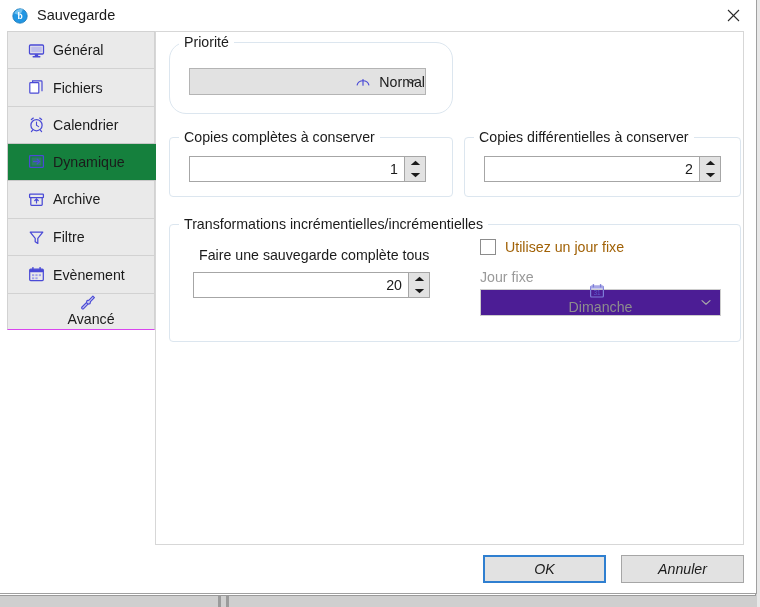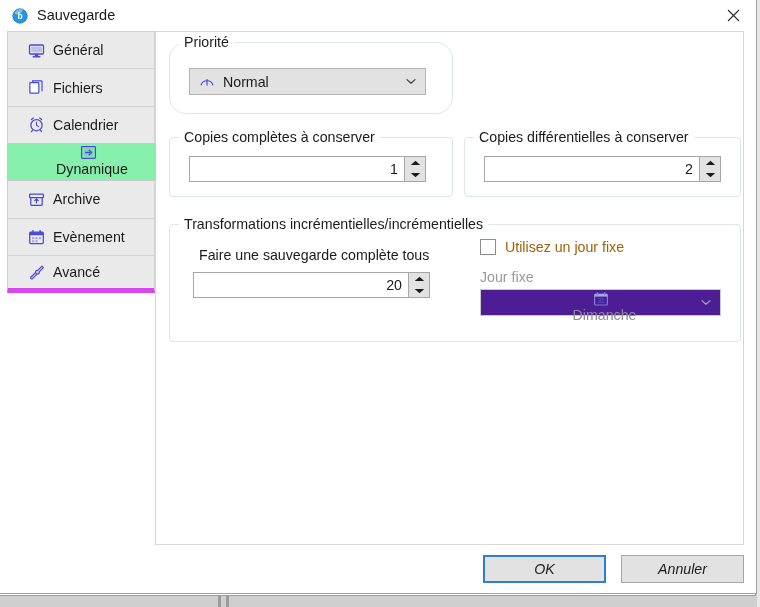--- a/index.html
+++ b/index.html
@@ -93,27 +93,27 @@
   .nav-item {
     height: 37.4px;
     display: flex; align-items: center;
     background: #eaeaea;
     border: 1px solid #d2d2d2;
     border-bottom: none;
     padding-left: 20px;
     font-size: 14.2px;
     color: #1b1b1b;
   }
-  .nav-item:last-child { border-bottom: 5px solid #d946ef; }
+  .nav-item:last-child { border-bottom: 1px solid #d946ef; flex-direction: column; }
   .nav-item.selected {
-    background: #86efac;
+    background: #15803d;
     border: 1px solid #c8c8c8;
     border-right: none;
     margin-right: -1px;
-    position: relative; z-index: 3; flex-direction: column;
+    position: relative; z-index: 3;
   }
   .nav-item.selected + .nav-item { border-top: none; }
   .nav-ico {
     width: 17px; height: 17px;
     margin-right: 8px;
     flex: 0 0 17px;
     display: flex; align-items: center; justify-content: center;
   }
 
   
@@ -141,23 +141,23 @@
     color: #1b1b1b;
     white-space: nowrap;
   }
 
   
   .combo {
     position: absolute;
     background: #e2e2e2;
     border: 1px solid #b4b4b4;
     display: flex; align-items: center;
-    padding-left: 8px;
-    font-size: 14.2px;
-    color: #1b1b1b;
+    font-size: 14.2px;
+    color: #1b1b1b;
+    justify-content: flex-end;
   }
   .combo.disabled { color: #8d8d8d; border-color: #cccccc; background: #4c1d95; flex-direction: column; }
   .combo-ico {
     width: 17px; height: 17px;
     margin-right: 8px; flex: 0 0 17px;
     display: flex; align-items: center; justify-content: center;
   }
   .combo-arrow {
     position: absolute;
     right: 9px; top: 50%;
@@ -332,20 +332,28 @@
           <svg width="17" height="17" viewBox="0 0 17 17">
             <rect x="1.6" y="3.2" width="13.8" height="3.4" rx="0.6" fill="none" stroke="#4a4ad6" stroke-width="1.25"></rect>
             <path d="M2.8 6.6 V13.6 a0.7 0.7 0 0 0 0.7 0.7 h10 a0.7 0.7 0 0 0 0.7 -0.7 V6.6" fill="none" stroke="#4a4ad6" stroke-width="1.25"></path>
             <path d="M8.5 8.1 V12" stroke="#4a4ad6" stroke-width="1.2" stroke-linecap="round"></path>
             <path d="M6.7 9.7 L8.5 8.0 L10.3 9.7" fill="none" stroke="#4a4ad6" stroke-width="1.2" stroke-linecap="round" stroke-linejoin="round"></path>
           </svg>
         </span>
         <span>Archive</span>
       </div>
 
+      <div class="nav-item">
+        <span class="nav-ico">
+          <svg width="17" height="17" viewBox="0 0 17 17">
+            <path d="M2.2 3.2 H14.8 L9.8 9.3 V14.4 L7.2 12.8 V9.3 Z" fill="none" stroke="#4a4ad6" stroke-width="1.25" stroke-linejoin="round"></path>
+          </svg>
+        </span>
+        <span>Filtre</span>
+      </div>
 
       <div class="nav-item">
         <span class="nav-ico">
           <svg width="17" height="17" viewBox="0 0 17 17">
             <rect x="1.7" y="3.2" width="13.6" height="11.4" rx="1" fill="none" stroke="#4a4ad6" stroke-width="1.25"></rect>
             <rect x="1.7" y="3.2" width="13.6" height="3.1" rx="1" fill="#4a4ad6"></rect>
             <path d="M4.9 1.6 V4.2" stroke="#4a4ad6" stroke-width="1.4" stroke-linecap="round"></path>
             <path d="M12.1 1.6 V4.2" stroke="#4a4ad6" stroke-width="1.4" stroke-linecap="round"></path>
             <rect x="4" y="8.2" width="2.2" height="1.9" fill="#6f6fe8" opacity="0.6"></rect>
             <rect x="7.4" y="8.2" width="2.2" height="1.9" fill="#6f6fe8" opacity="0.6"></rect>

